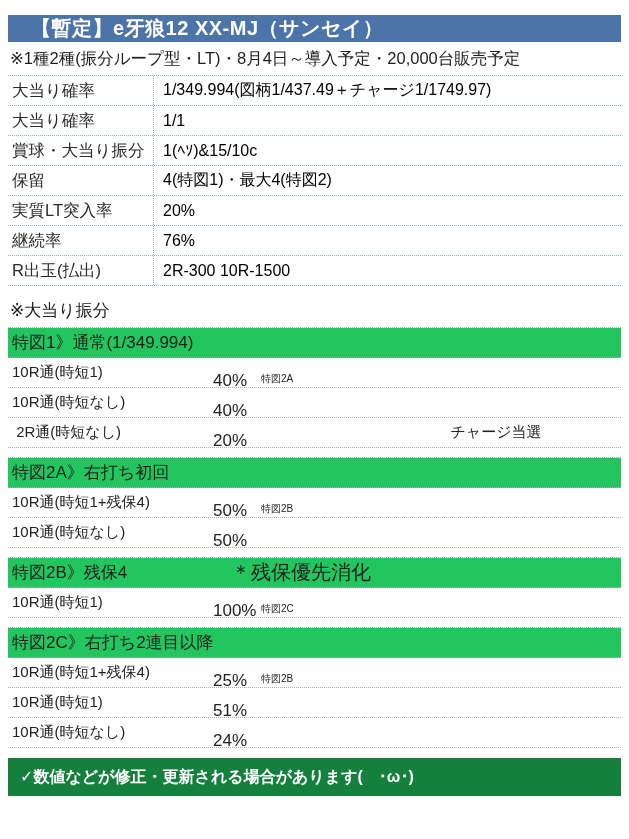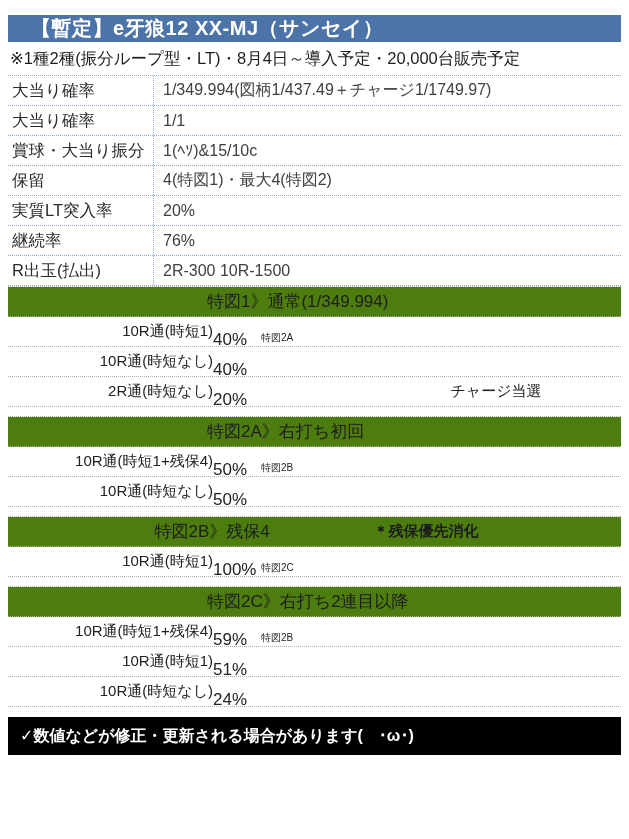--- a/index.html
+++ b/index.html
@@ -33,49 +33,49 @@
     display:flex; align-items:stretch;
     border-bottom:1px dotted #8fa8c4; height:30px;
   }
   .spec-label {
     flex:0 0 146px; border-right:1px dotted #8fa8c4;
     font-size:16.5px; color:#2b2b2b;
     display:flex; align-items:center; padding-left:4px;
     white-space:nowrap;
   }
   .spec-value {
-    flex:1; font-size:16px; color:#404040;
+    flex:1; font-size:16px; color:#000000;
     display:flex; align-items:center; padding-left:9px;
     white-space:nowrap;
   }
 
   
   .dist-heading { font-size:17px; color:#1d1d1d; margin:13px 0 6px 2px; height:22px; }
 
   
   .section { border-top:1px dotted #b0b0b0; margin-bottom:9px; }
   .section-header {
-    background:#4d7c0f; height:30px;
+    background:#22c55e; height:30px;
     border-bottom:1px dotted #b0b0b0;
-    display:flex; align-items:center; padding-left:4px;justify-content:center;
+    display:flex; align-items:center; padding-left:4px;
   }
   .section-title { font-size:17px; color:#1d1d1d; flex:0 0 219px; white-space:pre; }
-  .section-note  { font-size:15px; color:#1d1d1d; white-space:pre;font-weight:bold; }
+  .section-note  { font-size:20px; color:#1d1d1d; white-space:pre; }
   .dist-row {
     display:flex; align-items:center; height:30px;
     border-bottom:1px dotted #b0b0b0;
   }
-  .c-label { flex:0 0 205px; font-size:15px; padding-left:4px; white-space:pre;text-align:right; }
+  .c-label { flex:0 0 205px; font-size:15px; padding-left:4px; white-space:pre; }
   .c-pct   { flex:0 0 48px;  font-size:17px; white-space:pre;margin-top:16px; }
   .c-next  { flex:0 0 110px; font-size:10px; white-space:pre;margin-top:12px; }
   .c-note  { flex:1; font-size:15px; white-space:pre;text-align:center; }
 
   
   .footer-bar {
-    margin-top:10px; background:#000000; color:#ffffff;
+    margin-top:10px; background:#15803d; color:#ffffff;
     font-size:16px; font-weight:bold;
     height:38px; display:flex; align-items:center; padding-left:12px;
     white-space:pre;
   }
 </style>
 </head>
 <body>
 
 <div class="wrap">
 
@@ -109,20 +109,21 @@
     <div class="spec-row">
       <div class="spec-label">継続率</div>
       <div class="spec-value">76%</div>
     </div>
     <div class="spec-row">
       <div class="spec-label">R出玉(払出)</div>
       <div class="spec-value">2R-300 10R-1500</div>
     </div>
   </div>
 
+  <div class="dist-heading">※大当り振分</div>
 
   <div class="section">
     <div class="section-header">
       <span class="section-title">特図1》通常(1/349.994)</span>
       <span class="section-note"></span>
     </div>
     <div class="dist-row">
       <div class="c-label">10R通(時短1)</div>
       <div class="c-pct">40%</div>
       <div class="c-next">特図2A</div>
@@ -174,21 +175,21 @@
     </div>
   </div>
 
   <div class="section">
     <div class="section-header">
       <span class="section-title">特図2C》右打ち2連目以降</span>
       <span class="section-note"></span>
     </div>
     <div class="dist-row">
       <div class="c-label">10R通(時短1+残保4)</div>
-      <div class="c-pct">59%</div>
+      <div class="c-pct">25%</div>
       <div class="c-next">特図2B</div>
       <div class="c-note"></div>
     </div>
     <div class="dist-row">
       <div class="c-label">10R通(時短1)</div>
       <div class="c-pct">51%</div>
       <div class="c-next"></div>
       <div class="c-note"></div>
     </div>
     <div class="dist-row">

